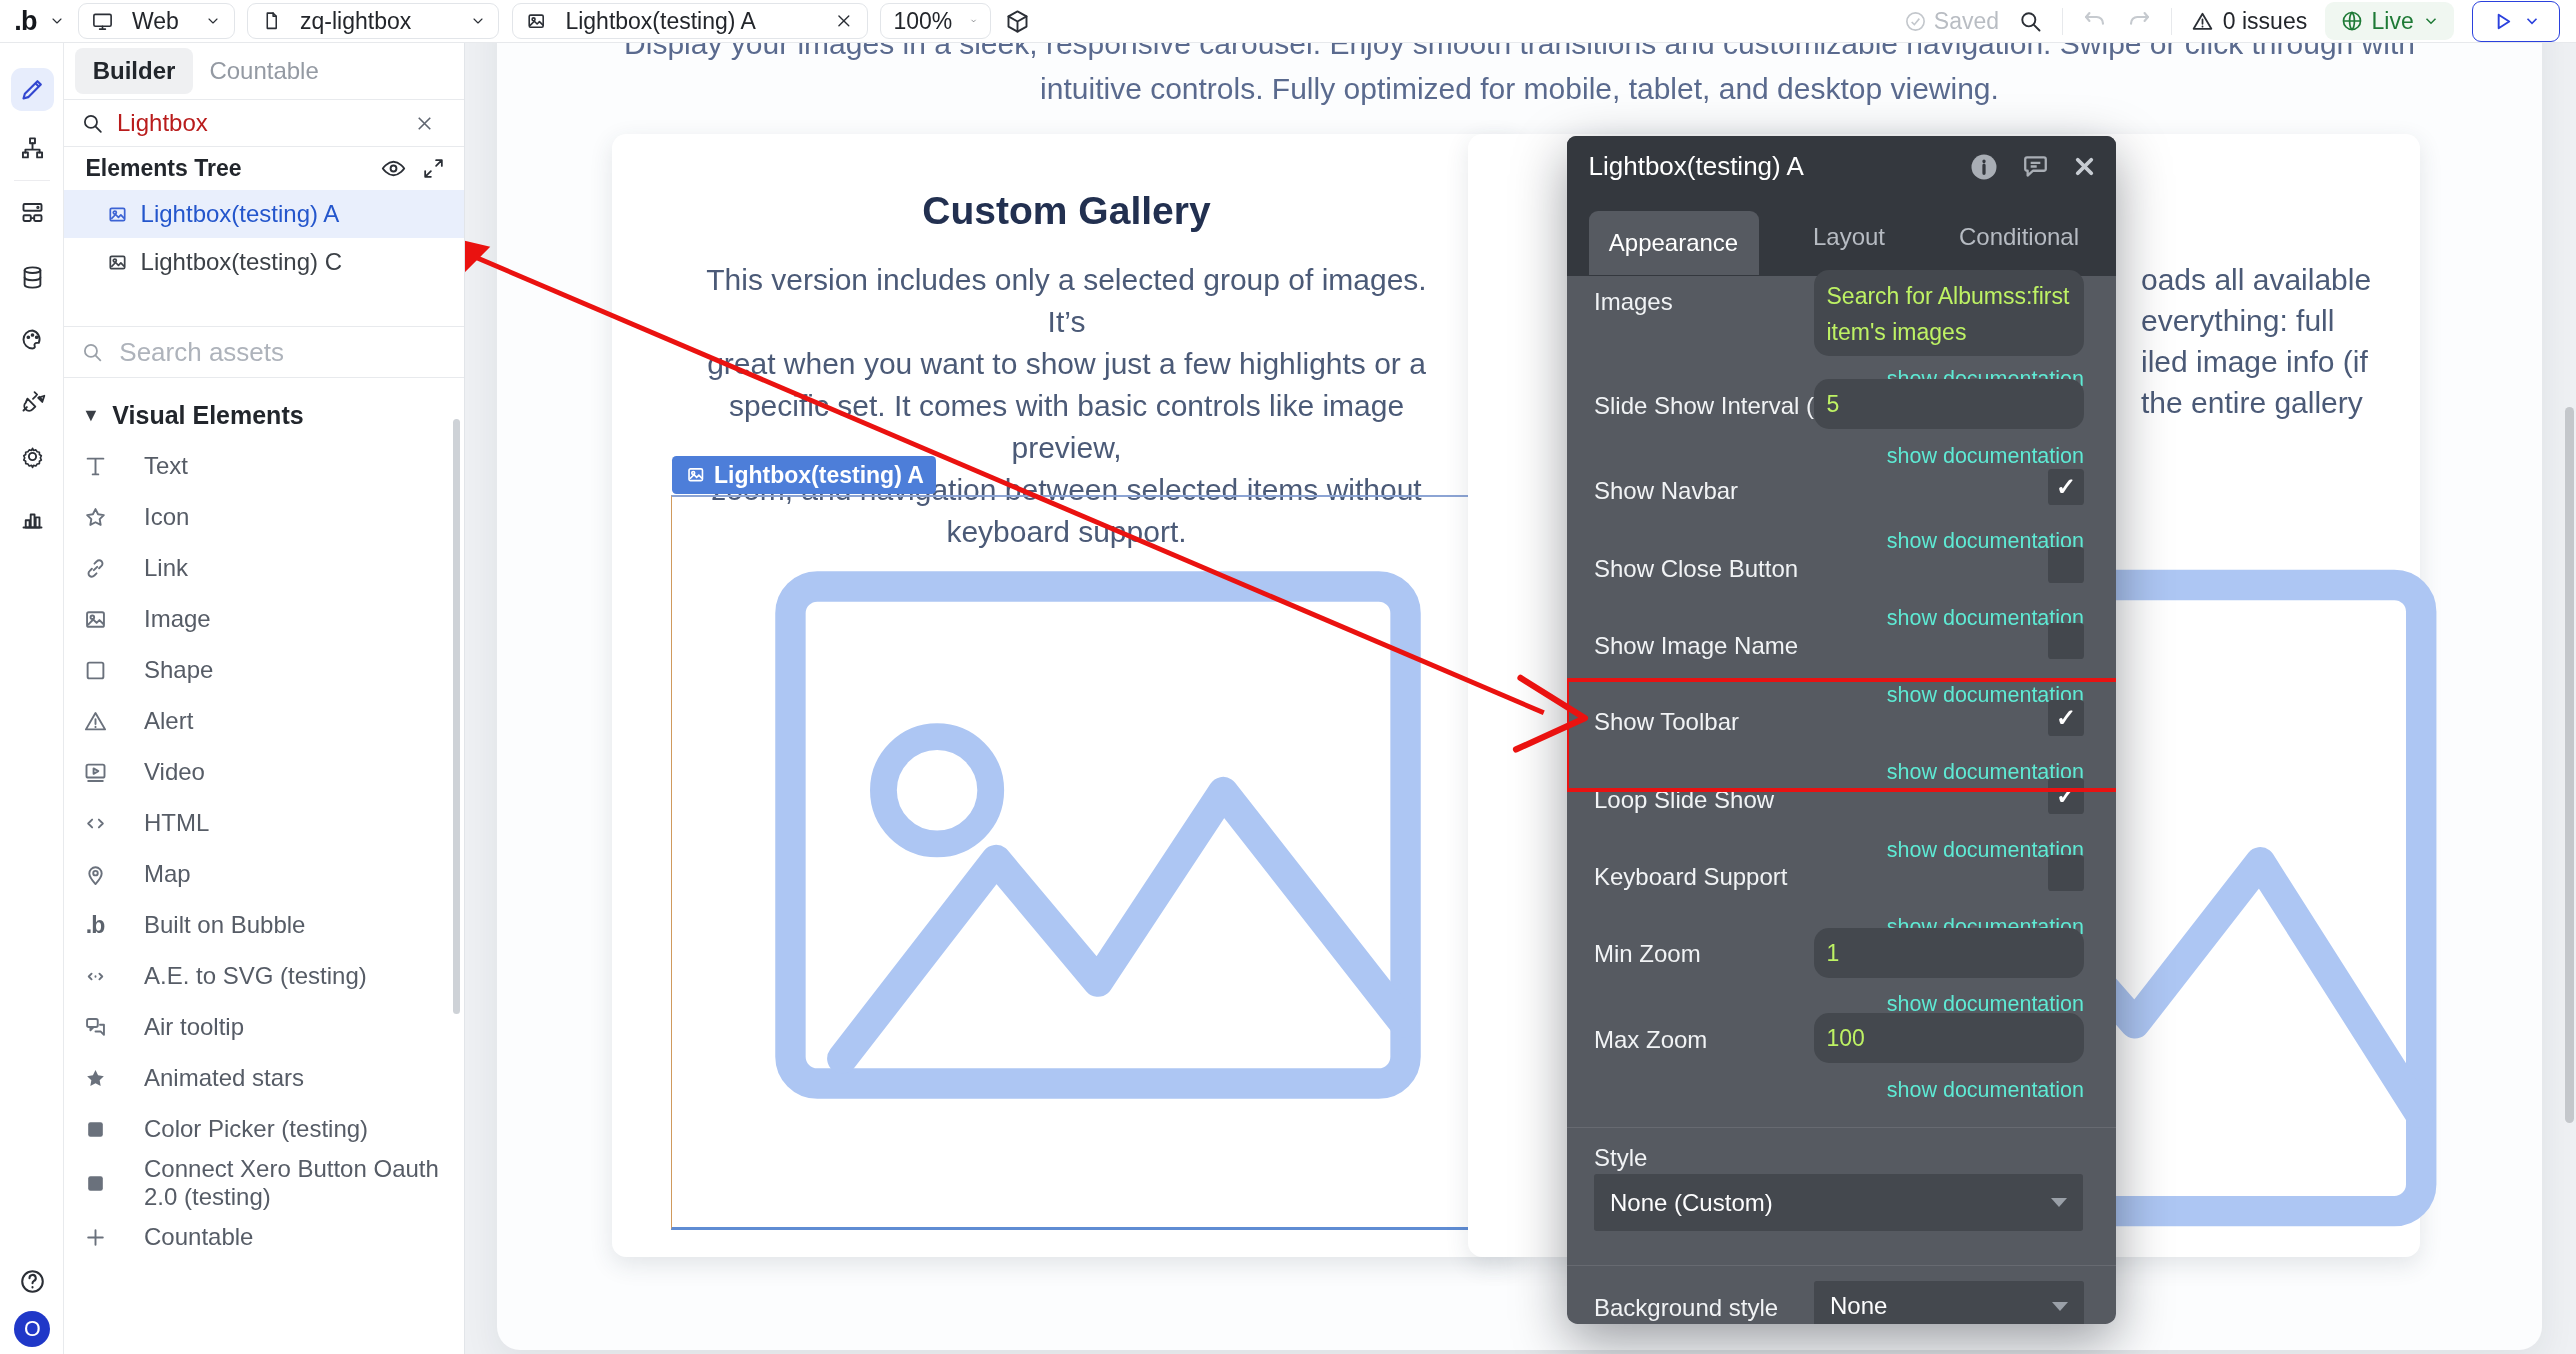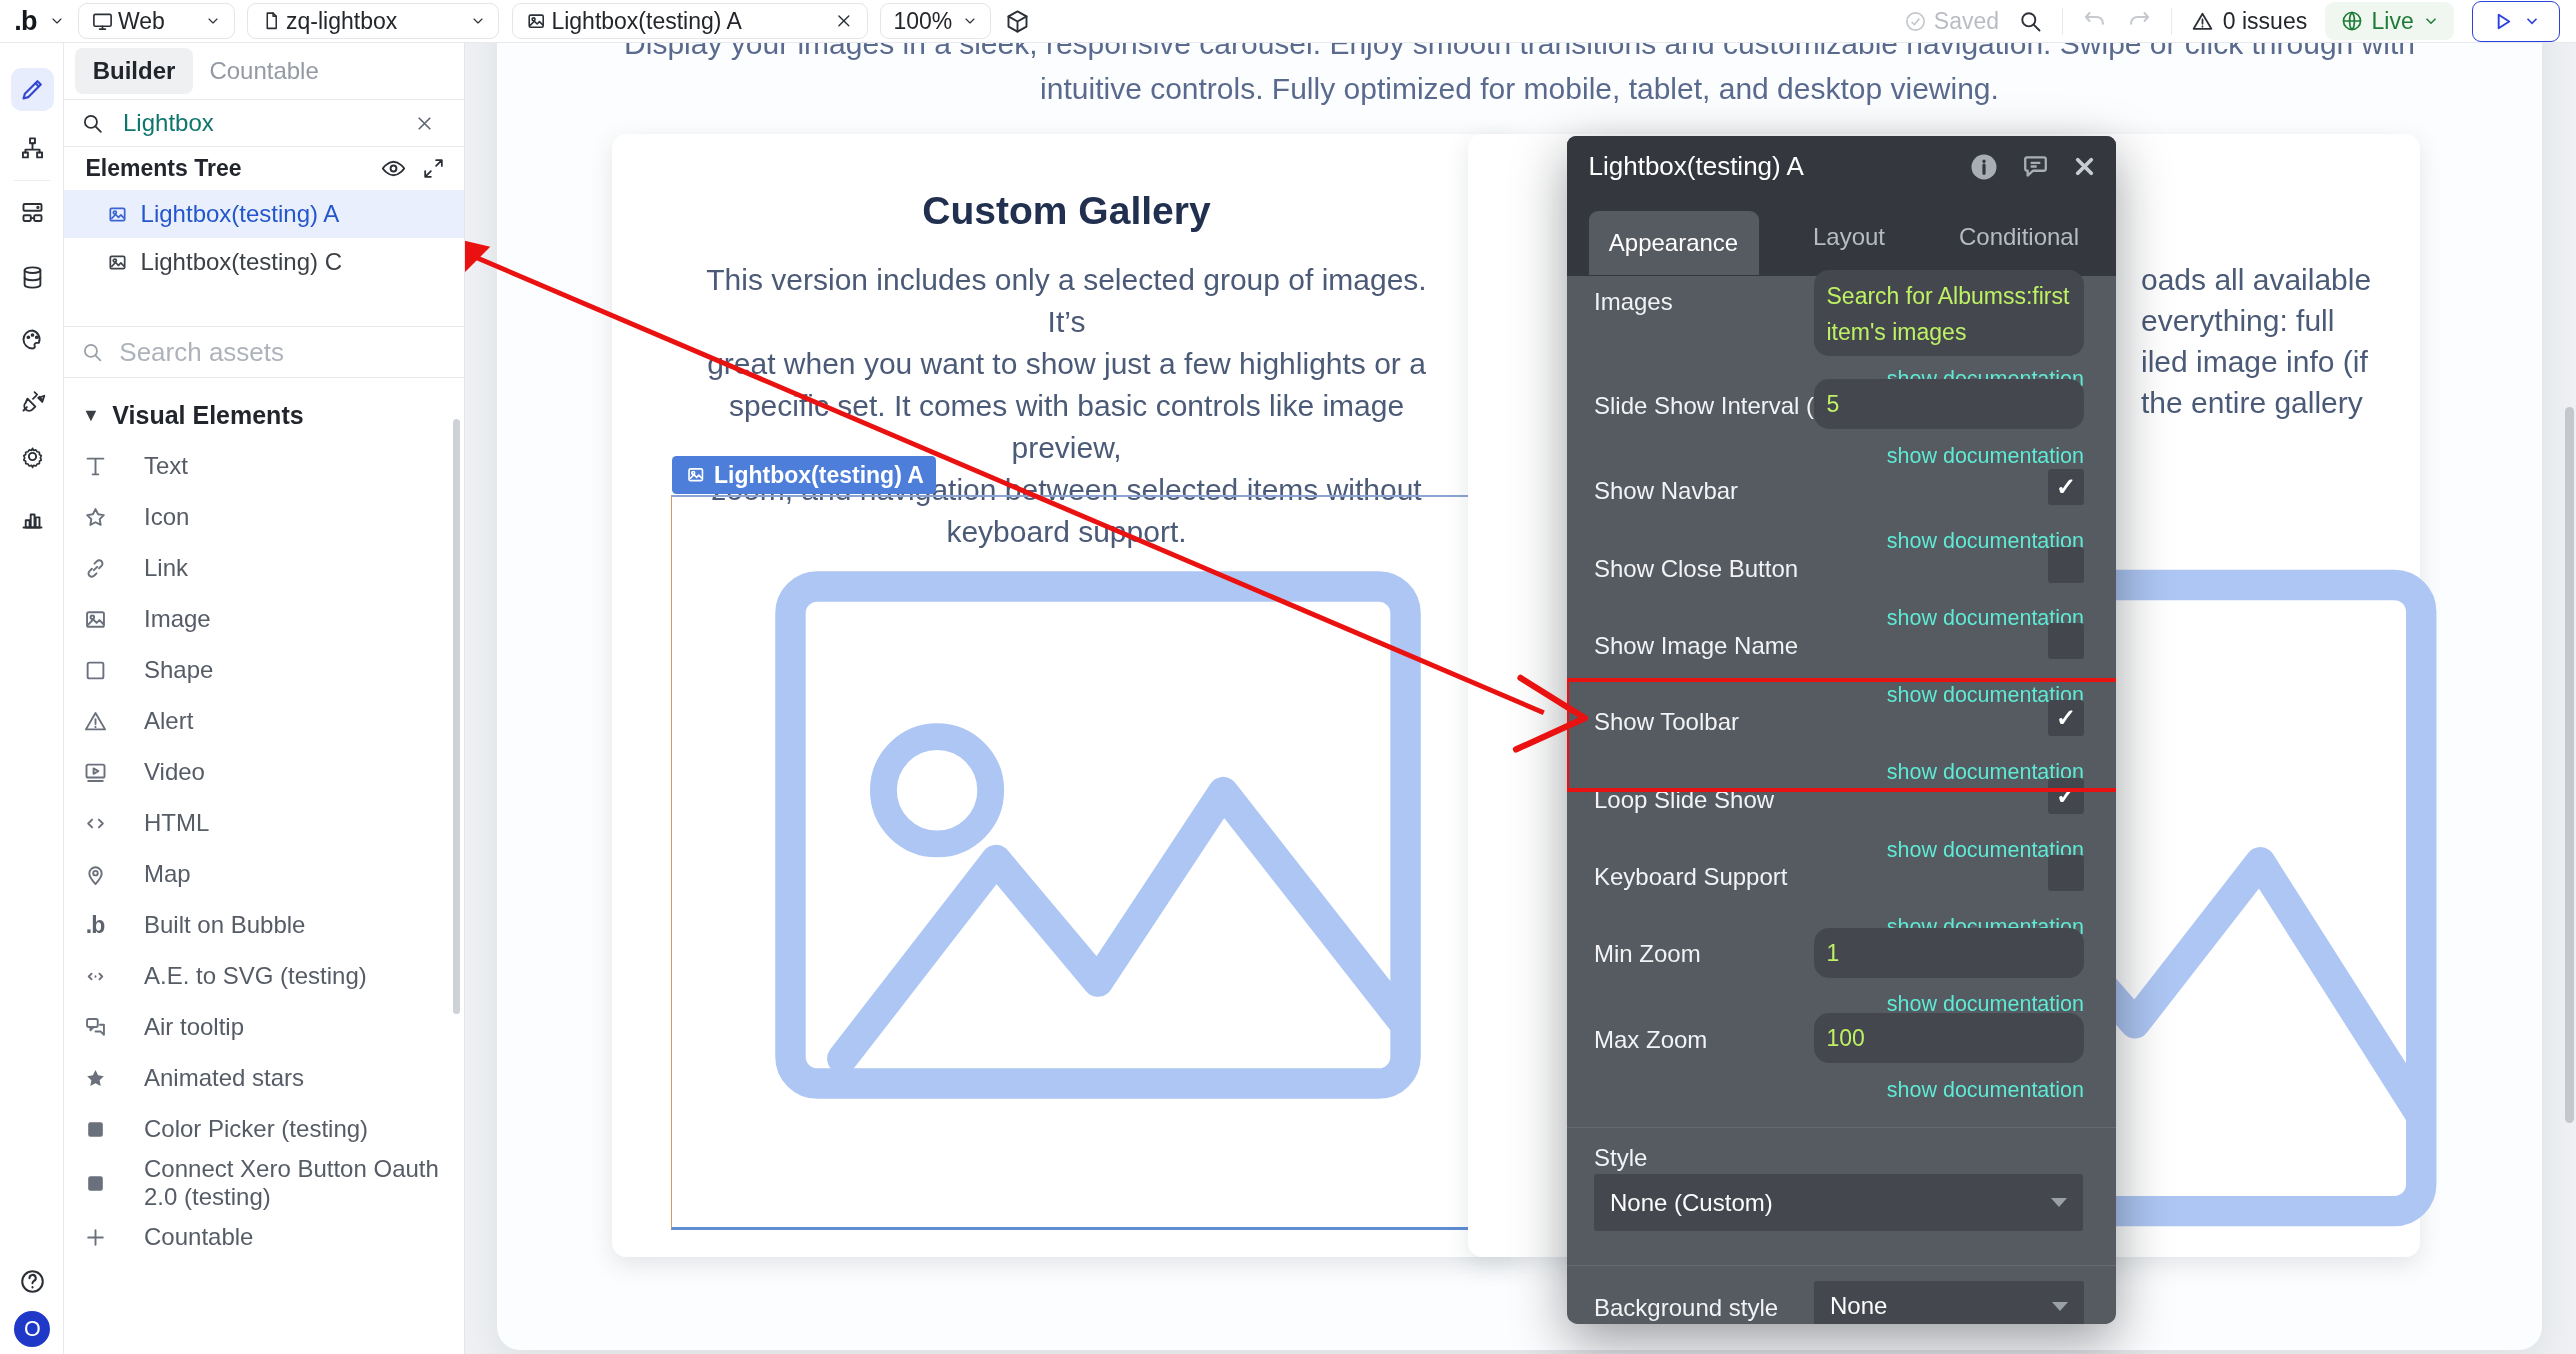--- a/index.html
+++ b/index.html
@@ -7,41 +7,41 @@
   body { font-family:"Liberation Sans", sans-serif; background:#eef0f3; color:#23262b; position:relative; }
   svg { display:block; }
   .ico { stroke:#2b2f36; fill:none; stroke-width:1.7; stroke-linecap:round; stroke-linejoin:round; }
 
   
   #toolbar { position:absolute; left:0; top:0; width:2576px; height:43px; background:#fff; border-bottom:0.9px solid #e7e9ec; display:flex; align-items:center; padding:0 16px 0 14.3px; z-index:50; }
   .tb-group { display:flex; align-items:center; gap:12.5px; }
   .tb-right { margin-left:auto; display:flex; align-items:center; gap:18px; }
   .logo { font-weight:800; font-size:27px; color:#14171c; letter-spacing:-0.9px; }
   .chev { width:16px; height:16px; }
-  .tb-box { display:flex; align-items:center; gap:4px; height:36px; border:0.9px solid #e2e5e9; border-radius:9px; padding:0 12.5px; font-size:23px; color:#23262b; background:#fff; }
+  .tb-box { display:flex; align-items:center; gap:18px; height:36px; border:0.9px solid #e2e5e9; border-radius:9px; padding:0 12.5px; font-size:23px; color:#23262b; background:#fff; }
   .tb-box .grow { flex:1; }
   .pill-live { display:flex; align-items:center; gap:8px; height:38px; border-radius:9px; background:#f0f7f1; color:#1e7a36; padding:0 14.3px; font-size:23px; }
   .btn-run { display:flex; align-items:center; justify-content:center; gap:9px; width:88px; height:41px; border:1.8px solid #2b41dd; border-radius:9px; }
   .muted { color:#b9bdc3; font-size:23px; display:flex; align-items:center; gap:7.2px; }
   .tb-sep { width:0.9px; height:27px; background:#e7e9ec; }
   .issues { display:flex; align-items:center; gap:8px; font-size:23px; color:#23262b; }
 
   
   #rail { position:absolute; left:0; top:43px; width:64px; bottom:0; background:#fff; border-right:0.9px solid #e8eaed; z-index:40; }
   .rail-btn { position:absolute; left:10.7px; width:43px; height:43px; border-radius:10.7px; display:flex; align-items:center; justify-content:center; }
   .rail-btn.sel { background:#e7edfc; }
   .rail-div { position:absolute; left:14.3px; width:36px; height:0.9px; background:#ececef; }
   .avatar { position:absolute; left:14.3px; width:36px; height:36px; border-radius:50%; background:#2038c8; color:#fff; font-size:21.5px; display:flex; align-items:center; justify-content:center; }
 
   
   #left-panel { position:absolute; left:64px; top:43px; width:401px; bottom:0; background:#fff; border-right:0.9px solid #e2e5e9; z-index:40; overflow:hidden; }
   .lp-tabs { height:57px; border-bottom:0.9px solid #e8eaed; display:flex; align-items:center; padding-left:10.7px; gap:16px; }
   .tab-pill { background:#eff0f2; border-radius:8px; padding:9px 18px; font-size:24px; font-weight:700; color:#22262c; }
   .tab-plain { font-size:24px; color:#949aa3; }
-  .lp-search { height:47px; border-bottom:0.9px solid #e8eaed; display:flex; align-items:center; padding:0 28px 0 16px; gap:18px; font-size:24px; color:#0f766e; }
+  .lp-search { height:47px; border-bottom:0.9px solid #e8eaed; display:flex; align-items:center; padding:0 28px 0 16px; gap:12px; font-size:24px; color:#b91c1c; }
   .lp-search .grow { flex:1; }
   .lp-header { height:43px; display:flex; align-items:center; padding:0 18px 0 21.5px; gap:14.3px; }
   .lp-header .ttl { font-size:23px; font-weight:700; color:#22262c; flex:1; }
   .tree-row { height:48px; display:flex; align-items:center; gap:11.6px; padding-left:42px; font-size:24px; color:#3c4147; }
   .tree-row.sel { background:#e9effc; color:#2456cc; }
   .tree-row.sel svg { stroke:#3c63d4; }
   .lp-assets-search { height:52px; border-top:0.9px solid #e8eaed; border-bottom:0.9px solid #e8eaed; display:flex; align-items:center; gap:14.3px; padding-left:16px; font-size:26px; color:#aeb3bb; margin-top:40px; }
   .vis-head { display:flex; align-items:center; gap:12.5px; padding:23px 0 10.7px 18px; font-size:25px; font-weight:700; color:#22262c; }
   .vis-head .tri { font-size:18px; color:#3a3f46; }
   .a-row { display:flex; align-items:center; gap:34px; padding:0 21.5px 0 16px; min-height:51px; font-size:24px; color:#565c66; }

